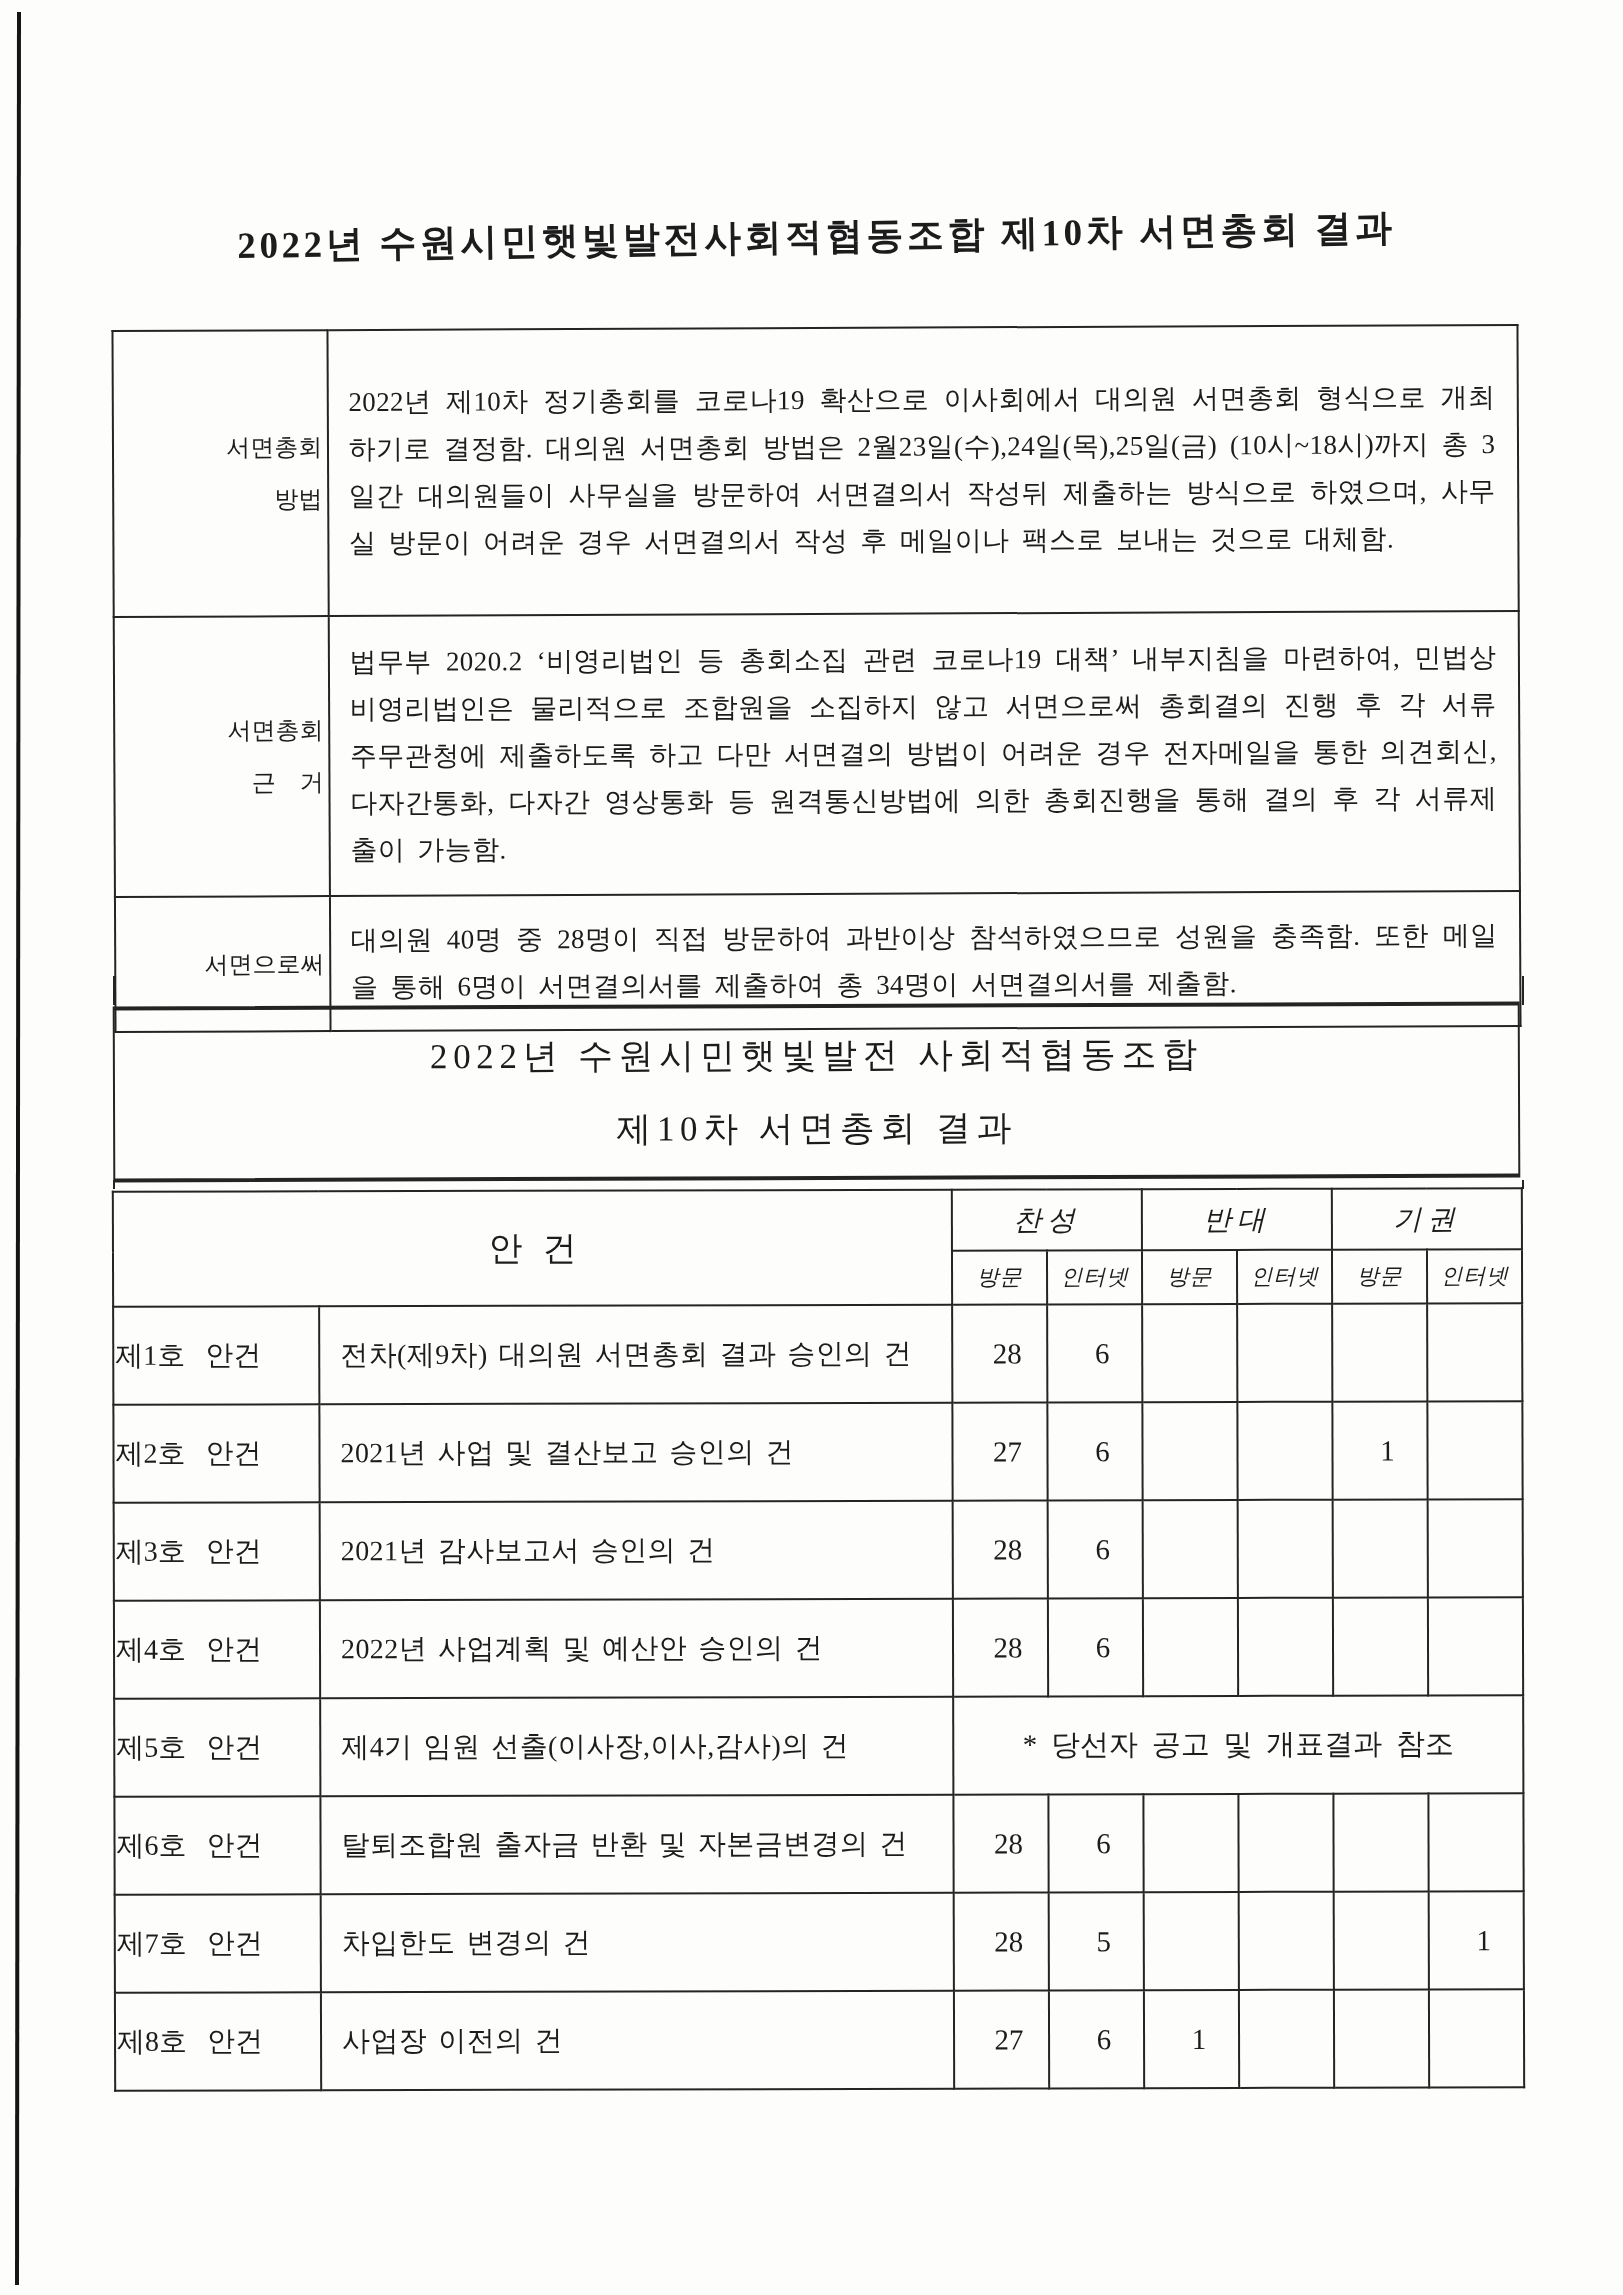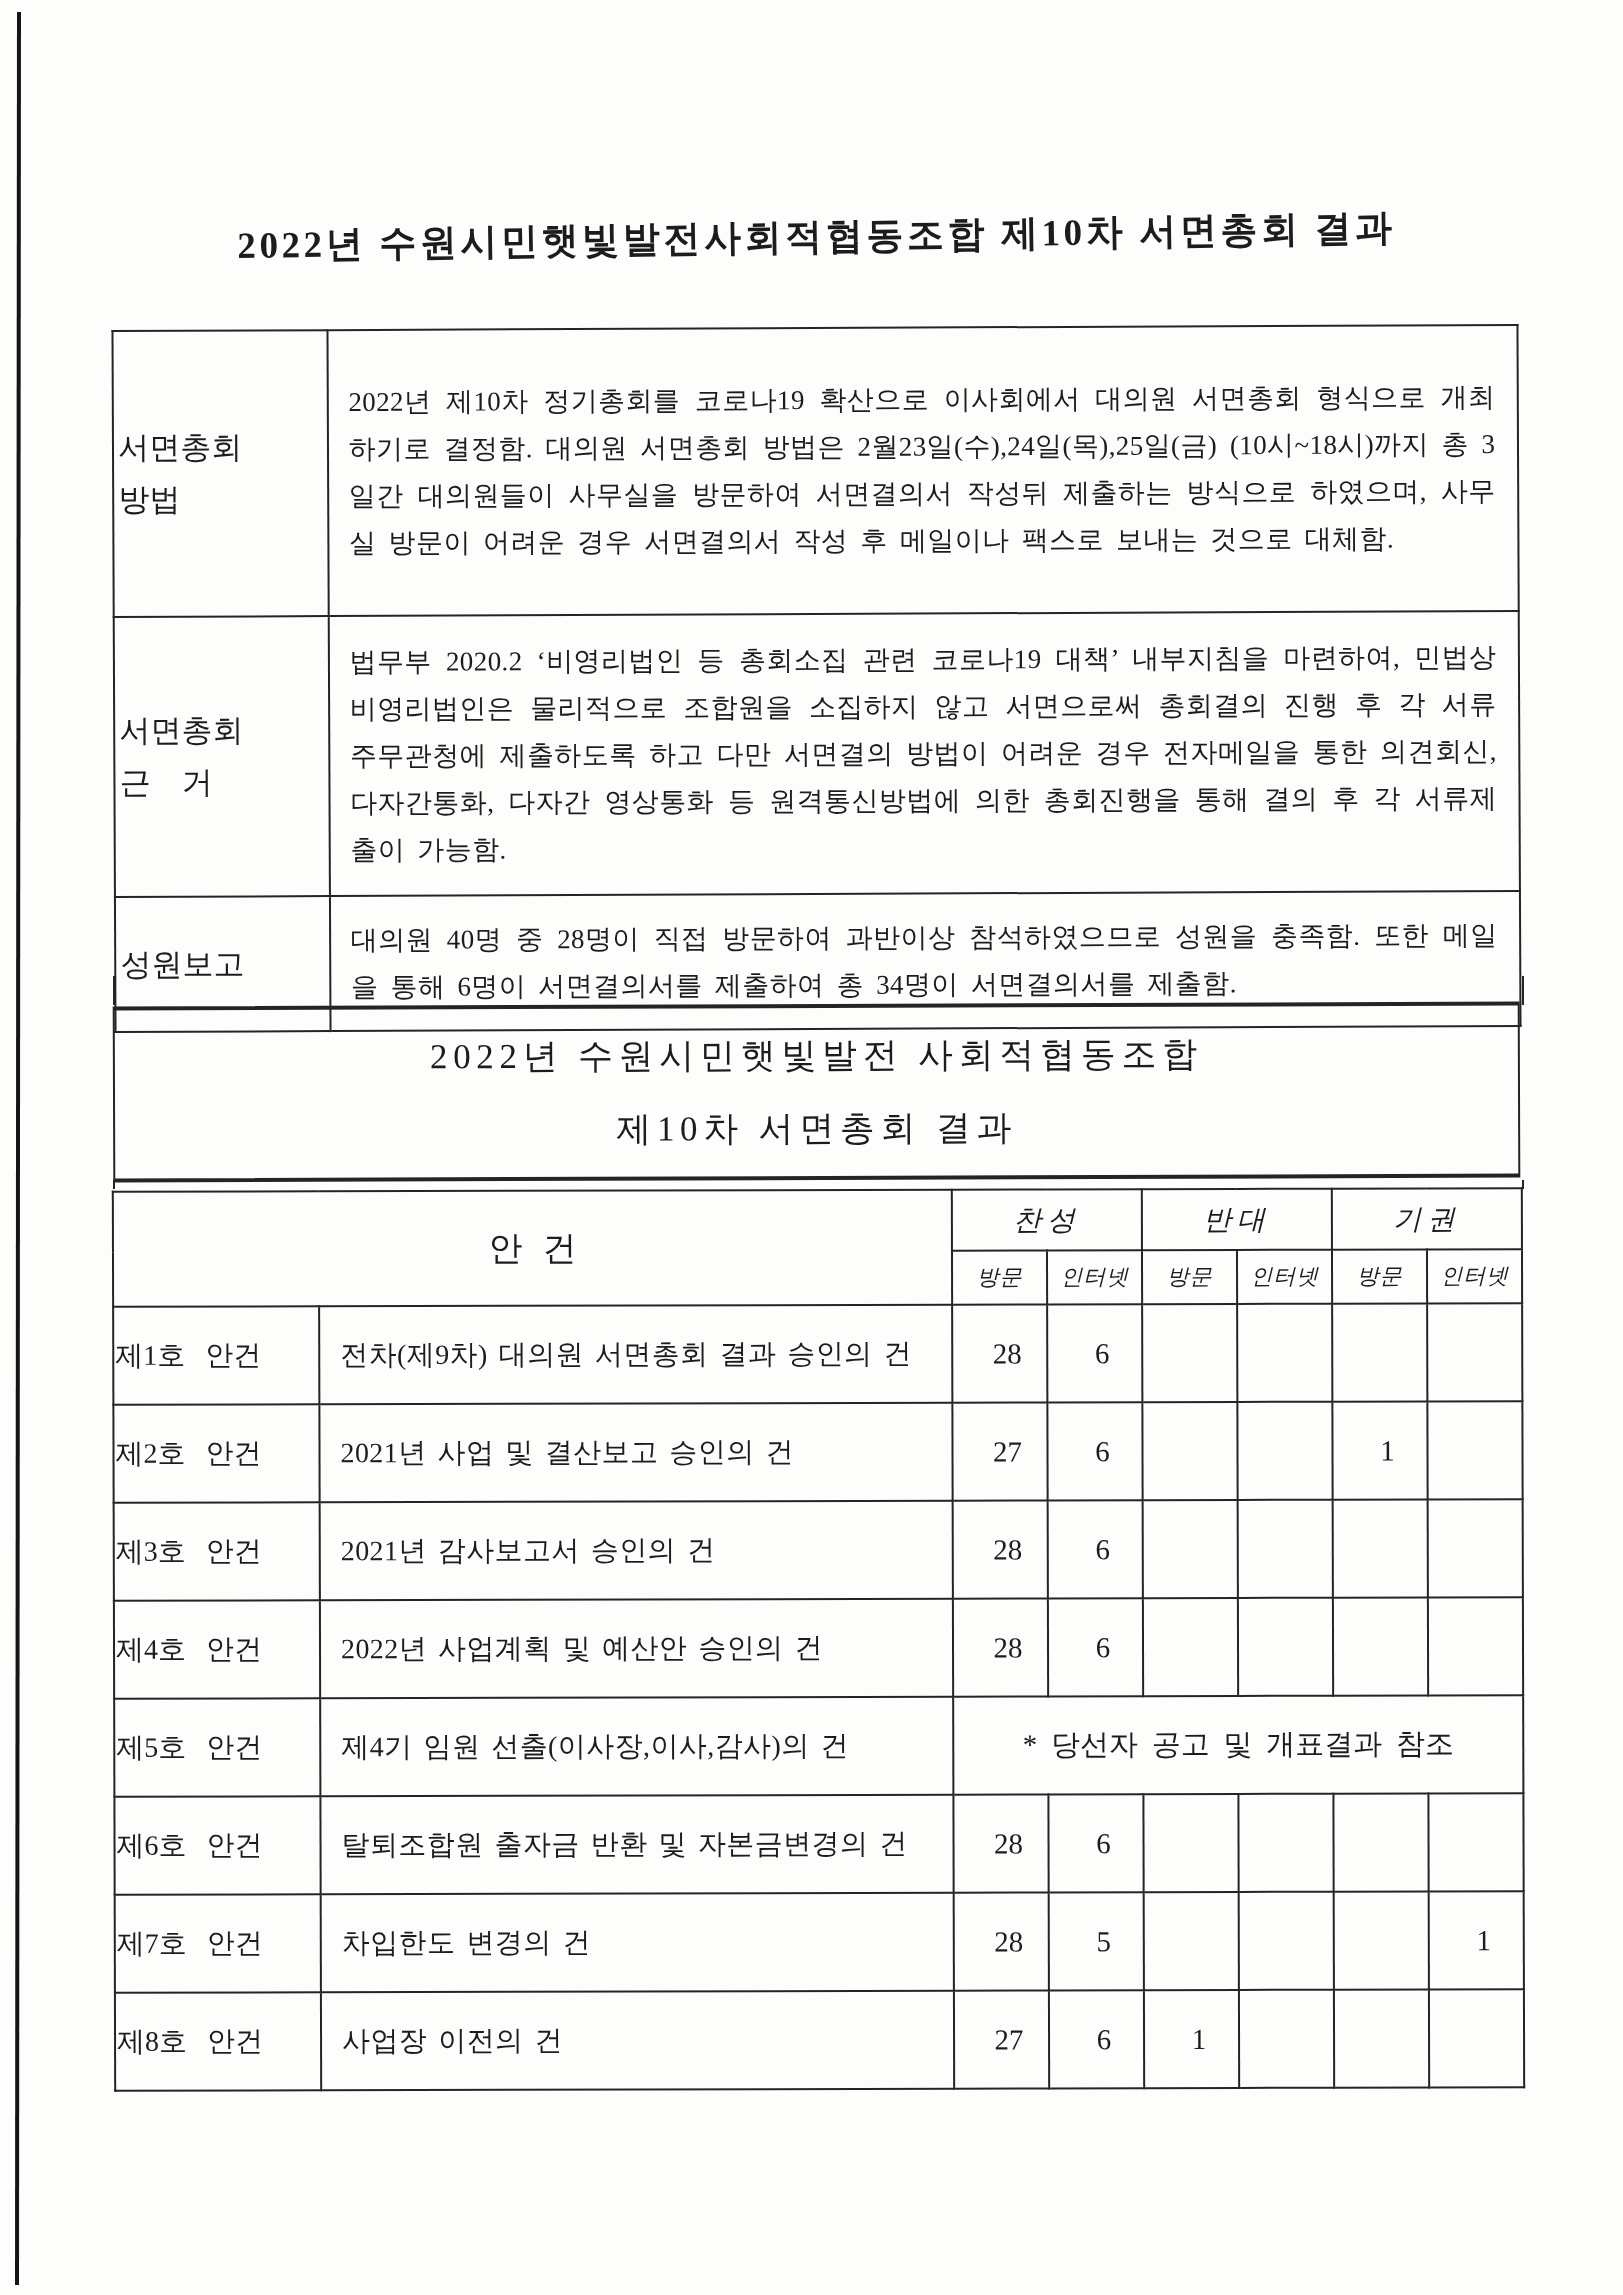--- a/index.html
+++ b/index.html
@@ -29,21 +29,21 @@
 
   
   .info-table{
     position:absolute;left:113px;top:327px;width:1407px;
     border-collapse:collapse;table-layout:fixed;
     transform:rotate(-0.25deg);
     border:2.9px solid #242424;
   }
   .info-table td{border:2.2px solid #242424;vertical-align:middle;}
   .info-table .label-cell{
-    width:204px;text-align:left;font-size:31px;line-height:52px;
+    width:204px;text-align:right;font-size:24px;line-height:52px;
     padding:0 4.3px;
     margin-top:26px;
   }
   .lab-line{white-space:pre;}
   .info-table .content-cell{
     padding:10px 21.5px 10px 20px;
     font-size:27px;line-height:47px;
     text-align:justify;word-spacing:5px;letter-spacing:0.4px;
   }
   .info-row-1 td{height:264px;}
@@ -117,21 +117,21 @@
   </tr>
         <tr class="info-row-2">
     <td class="label-cell">
             <div class="lab-line">서면총회</div>
             <div class="lab-line">근    거</div>
           </td>
     <td class="content-cell">법무부 2020.2 ‘비영리법인 등 총회소집 관련 코로나19 대책’ 내부지침을 마련하여, 민법상 비영리법인은 물리적으로 조합원을 소집하지 않고 서면으로써 총회결의 진행 후 각 서류 주무관청에 제출하도록 하고 다만 서면결의 방법이 어려운 경우 전자메일을 통한 의견회신, 다자간통화, 다자간 영상통화 등 원격통신방법에 의한 총회진행을 통해 결의 후 각 서류제출이 가능함.</td>
   </tr>
         <tr class="info-row-3">
     <td class="label-cell">
-            <div class="lab-line">성원보고</div>
+            <div class="lab-line">서면으로써</div>
           </td>
     <td class="content-cell">대의원 40명 중 28명이 직접 방문하여 과반이상 참석하였으므로 성원을 충족함. 또한 메일을 통해 6명이 서면결의서를 제출하여 총 34명이 서면결의서를 제출함.</td>
   </tr>
       </tbody>
   </table>
 
   <div class="gap-box gap1"></div>
 
   <div class="title-box">
     <div class="tl">2022년 수원시민햇빛발전 사회적협동조합</div>

